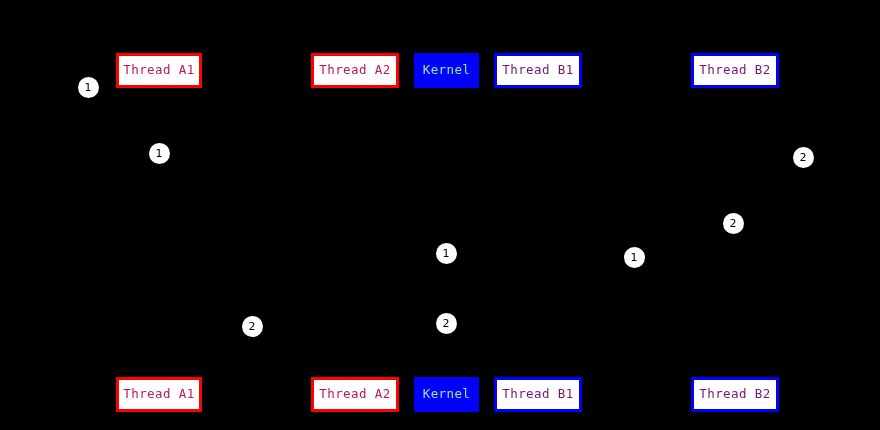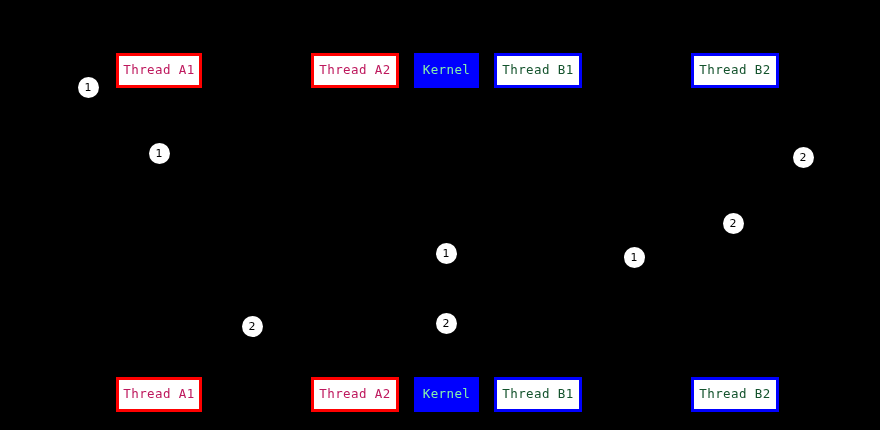--- a/index.html
+++ b/index.html
@@ -37,21 +37,21 @@
     user-select: none;
   }
   .participant.thread-red {
     background: #ffffff;
     border: 3px solid #ff0000;
     color: #be185d;
   }
   .participant.thread-blue {
     background: #ffffff;
     border: 3px solid #0000ff;
-    color: #14532d;
+    color: #701a75;
   }
   .participant.kernel {
     background: #0000ff;
     border: 3px solid #0000ff;
     color: #86efac;
   }
 
   
   .step-marker {
     position: absolute;

